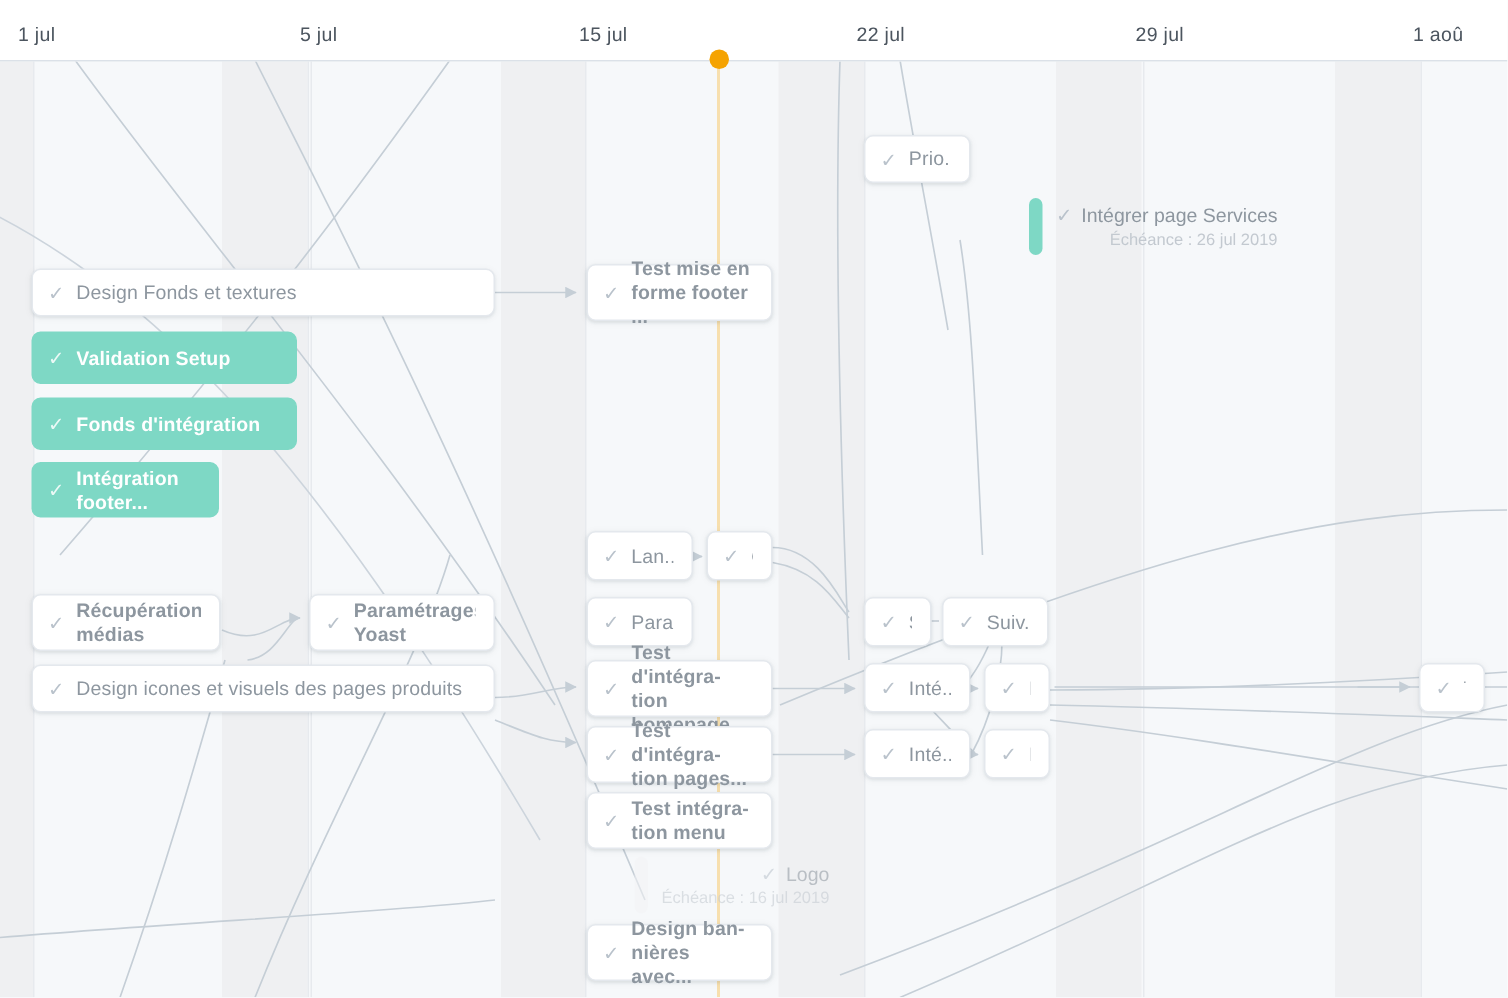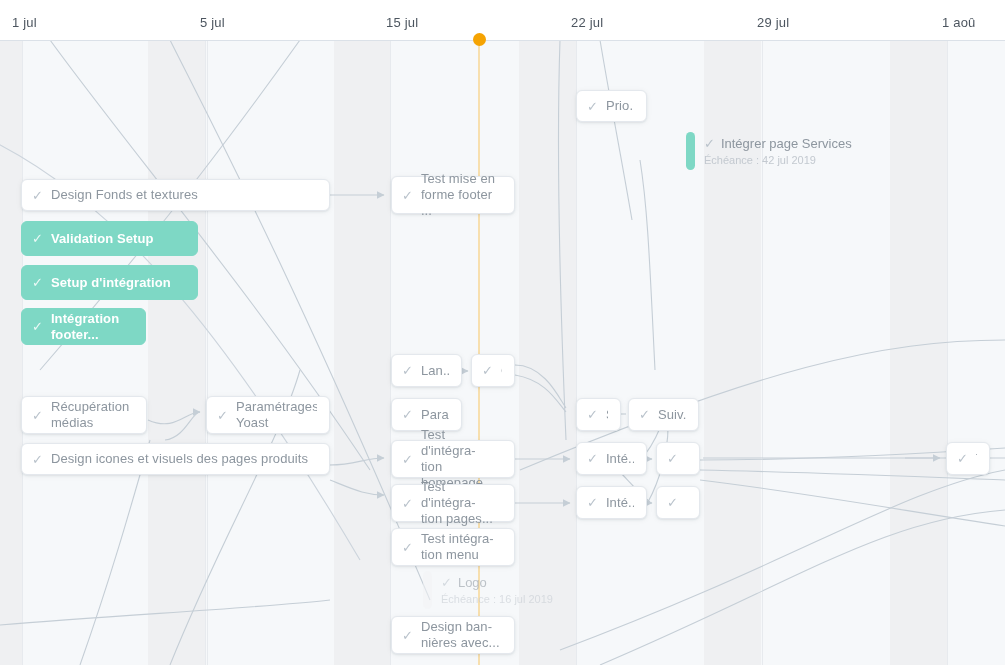--- a/index.html
+++ b/index.html
@@ -56,28 +56,28 @@
   .bar .check{
     flex:0 0 auto;margin-right:8px;font-size:13px;line-height:1;
     color:#b9c2cb;font-weight:700;
   }
   .bar.teal .check{color:#ffffff;opacity:.85;}
   .bar .label{
     font-size:13px;line-height:16px;color:#8d969f;
     overflow:hidden;white-space:pre-line;letter-spacing:.1px;
   }
   .bar.teal .label{color:#ffffff;font-weight:700;}
-  .bar.two-line .label{white-space:pre-line;}
+  .bar.two-line .label{white-space:pre-line;font-weight:bold;}
 
   
   .milestone{position:absolute;z-index:12;display:flex;align-items:center;}
   .milestone .pin{
     width:9px;height:38px;border-radius:5px;flex:0 0 auto;margin-right:9px;
   }
-  .milestone .ms-text{display:flex;flex-direction:column;justify-content:center;}
+  .milestone .ms-text{display:flex;flex-direction:column;justify-content:center;text-align:right;}
   .milestone .ms-title{
     font-size:13px;line-height:16px;color:#8d969f;white-space:nowrap;
   }
   .milestone .ms-title .check{color:#b9c2cb;font-weight:700;margin-right:6px;}
   .milestone .ms-due{
     font-size:11px;line-height:14px;color:#c3c9d0;white-space:nowrap;margin-top:1px;
   }
 </style>
 </head>
 <body>
@@ -167,21 +167,21 @@
         <div class="bar white" style="left: 21px; top: 139px; width: 309px; height: 32px;">
           <span class="check">✓</span>
           <span class="label">Design Fonds et textures</span>
         </div>
         <div class="bar teal" style="left: 21px; top: 181px; width: 177px; height: 35px;">
           <span class="check">✓</span>
           <span class="label">Validation Setup</span>
         </div>
         <div class="bar teal" style="left: 21px; top: 225px; width: 177px; height: 35px;">
           <span class="check">✓</span>
-          <span class="label">Setup d'intégration</span>
+          <span class="label">Fonds d'intégration</span>
         </div>
         <div class="bar teal two-line" style="left: 21px; top: 268px; width: 125px; height: 37px;">
           <span class="check">✓</span>
           <span class="label">Intégration
 footer...</span>
         </div>
         <div class="bar white two-line" style="left: 21px; top: 356px; width: 126px; height: 38px;">
           <span class="check">✓</span>
           <span class="label">Récupération
 médias</span>
@@ -263,21 +263,21 @@
         <div class="bar white" style="left: 946px; top: 402px; width: 44px; height: 33px;">
           <span class="check">✓</span>
           <span class="label">T.</span>
         </div>
       </div>
     <div id="milestones">
         <div class="milestone" style="left: 686px; top: 92px;">
           <div class="pin" style="background: rgb(126, 216, 197);"></div>
           <div class="ms-text">
             <div class="ms-title"><span class="check">✓</span><span>Intégrer page Services</span></div>
-            <div class="ms-due">Échéance : 42 jul 2019</div>
+            <div class="ms-due">Échéance : 26 jul 2019</div>
           </div>
         </div>
         <div class="milestone" style="left: 423px; top: 531px; opacity: 0.55;">
           <div class="pin" style="background: rgb(243, 244, 246);"></div>
           <div class="ms-text">
             <div class="ms-title"><span class="check">✓</span><span>Logo</span></div>
             <div class="ms-due">Échéance : 16 jul 2019</div>
           </div>
         </div>
       </div>

